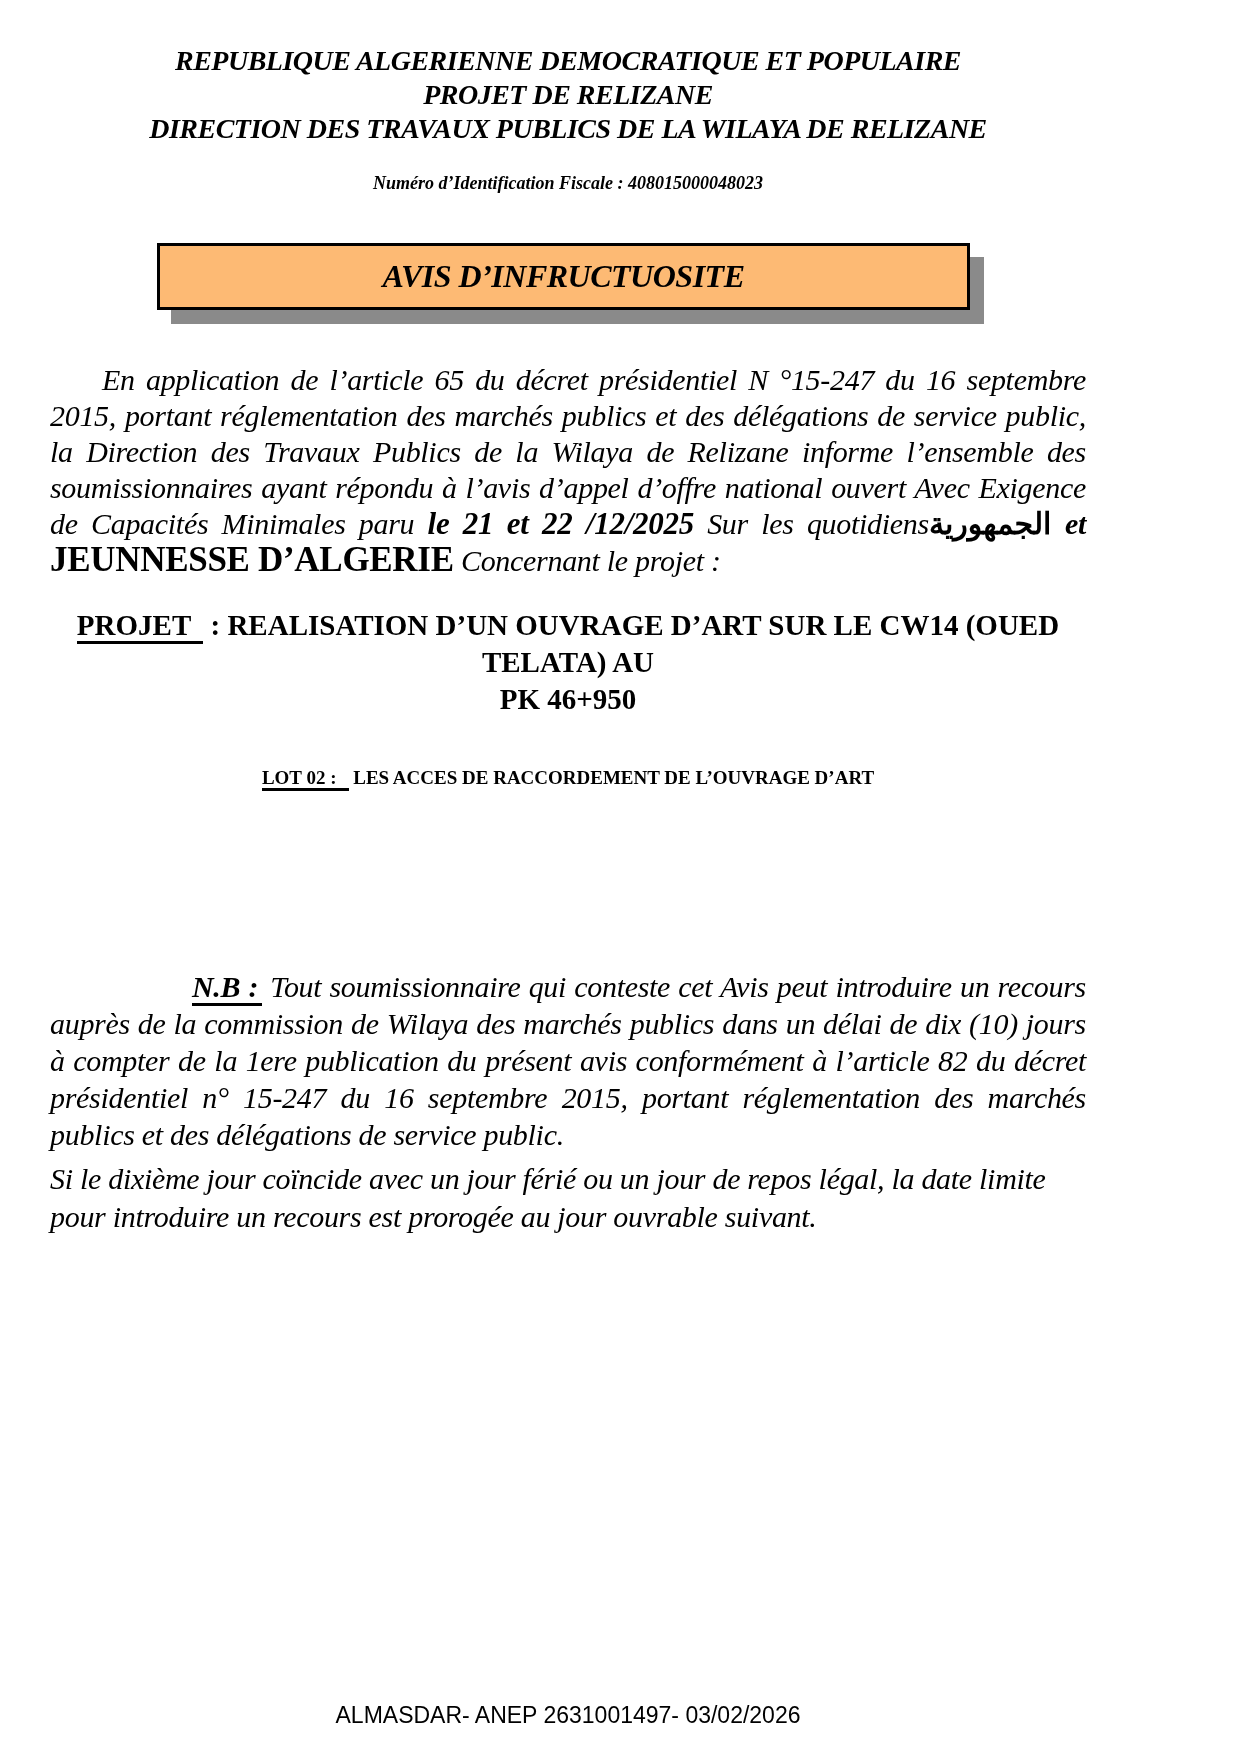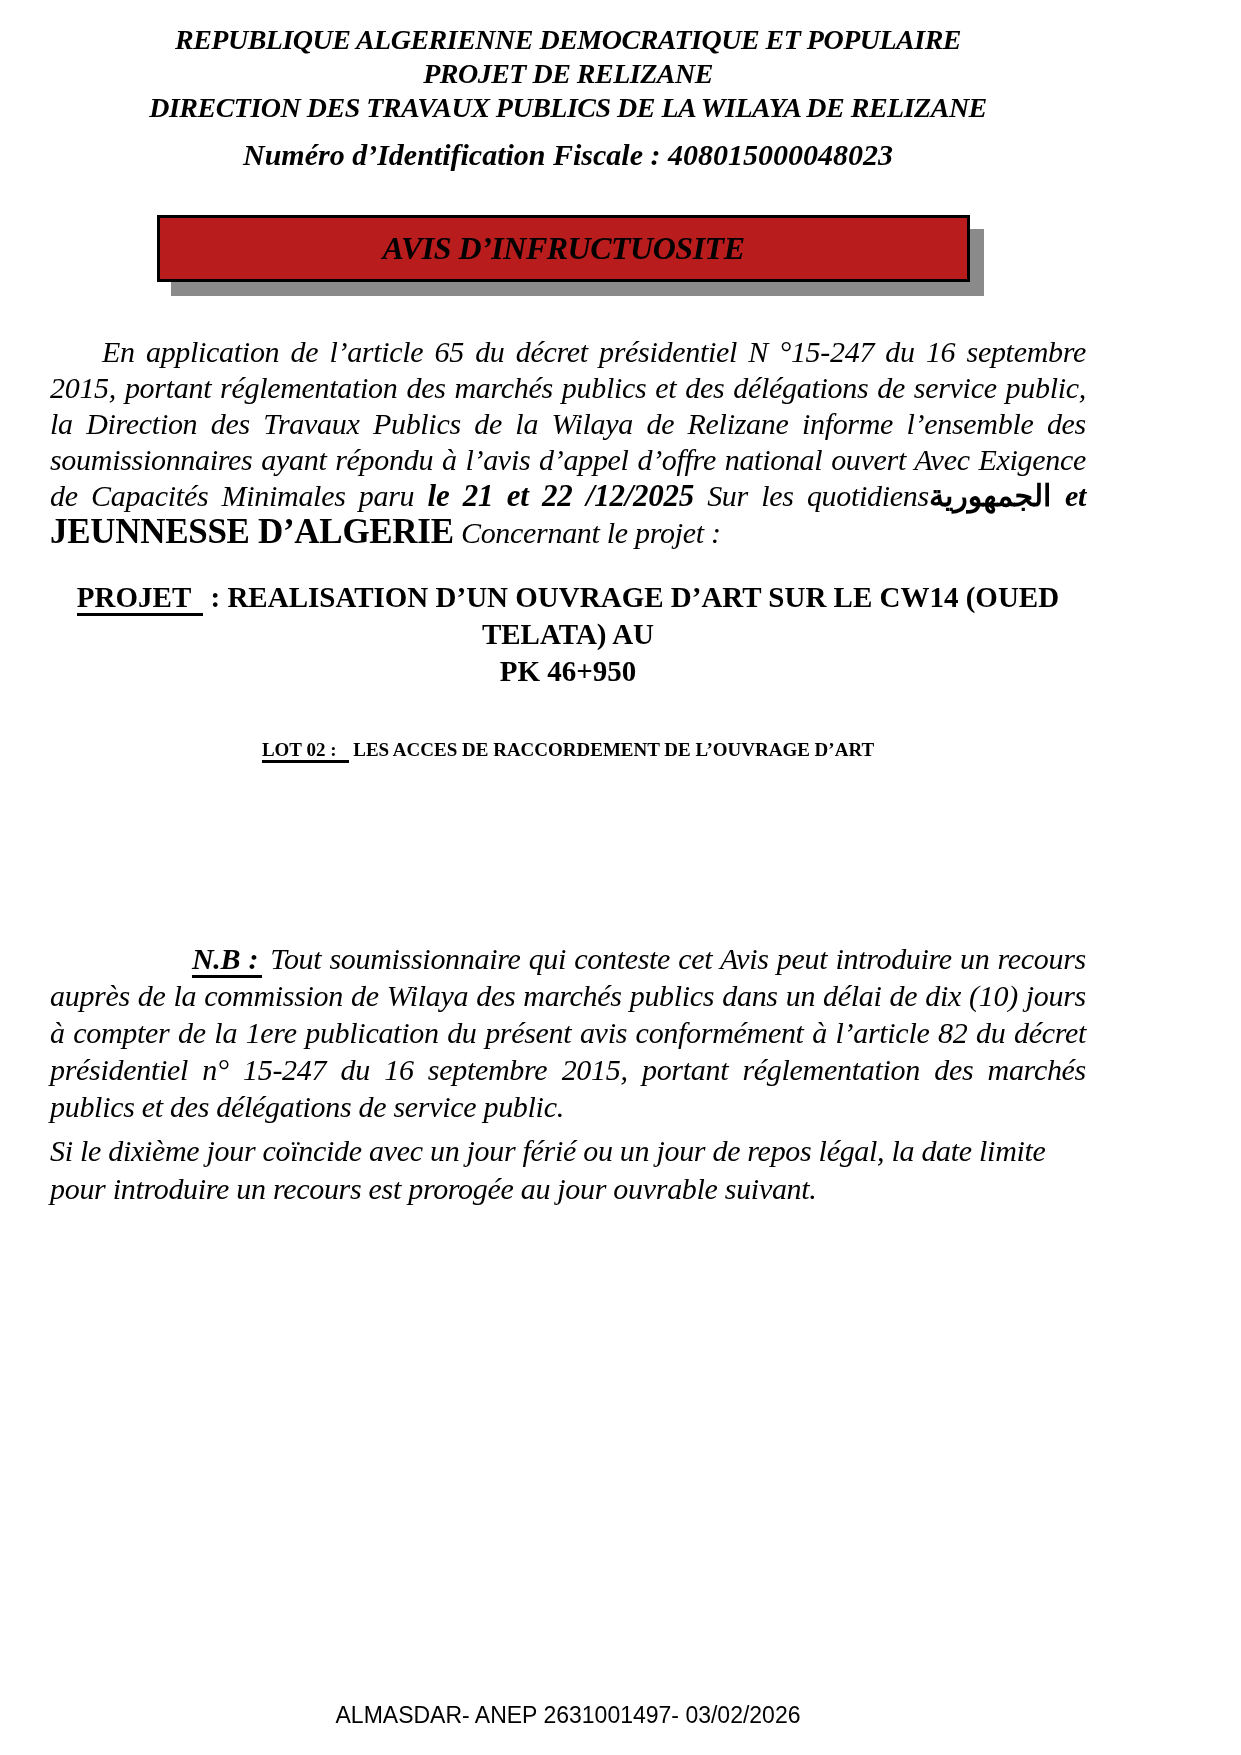--- a/index.html
+++ b/index.html
@@ -8,47 +8,47 @@
     background: #ffffff;
   }
   .page {
     position: relative;
     width: 1136px;
     height: 1755px;
     background: #ffffff;
     color: #000000;
     font-family: "Liberation Serif", serif;
     box-sizing: border-box;
-    padding: 23px 50px 0 50px;
+    padding: 44px 50px 0 50px;
     overflow: hidden;
   }
   
   .doc-header {
     text-align: center;
     font-weight: bold;
     font-style: italic;
   }
   .h-line {
     font-size: 28px;
     line-height: 34px;
     letter-spacing: -0.5px;
   }
   .h-nif {
-    font-size: 30px;
+    font-size: 18px;
     line-height: 32px;
-    margin-top: 14px;
+    margin-top: 21px;
   }
   
   .avis-box {
     margin: 44px 0 0 107px;
     width: 813px;
     height: 67px;
     border: 3px solid #000000;
     box-shadow: 14px 14px 0 #8a8a8a;
-    background: #b91c1c;
+    background: #fdba74;
     display: flex;
     align-items: center;
     justify-content: center;
     box-sizing: border-box;
   }
   .avis-title {
     font-weight: bold;
     font-style: italic;
     font-size: 32px;
     letter-spacing: -0.5px;

